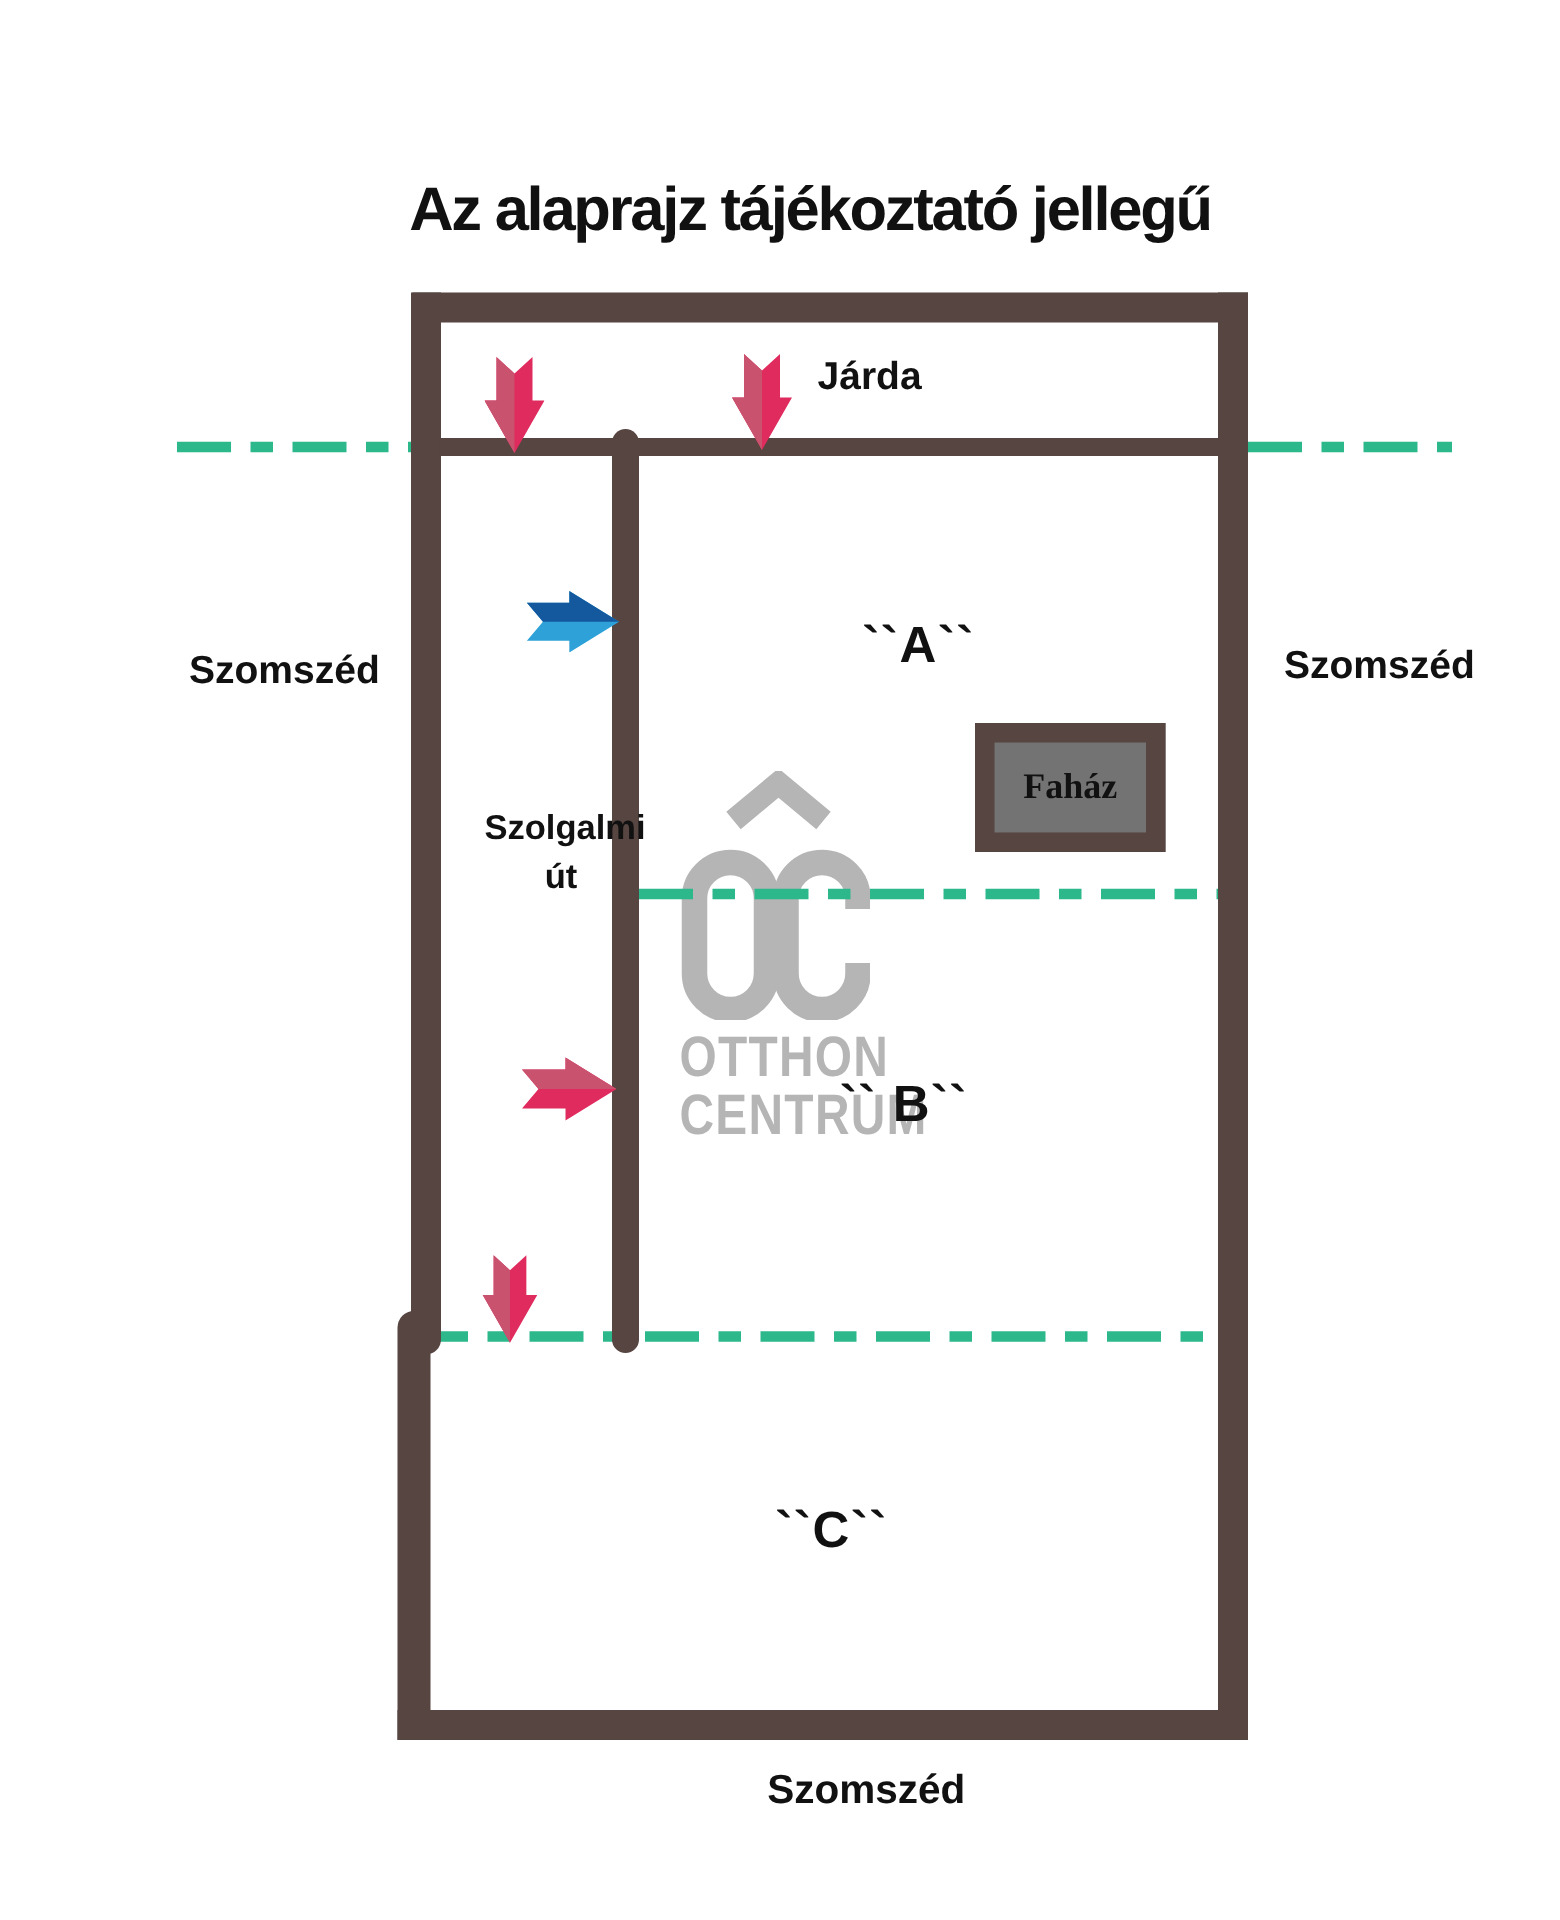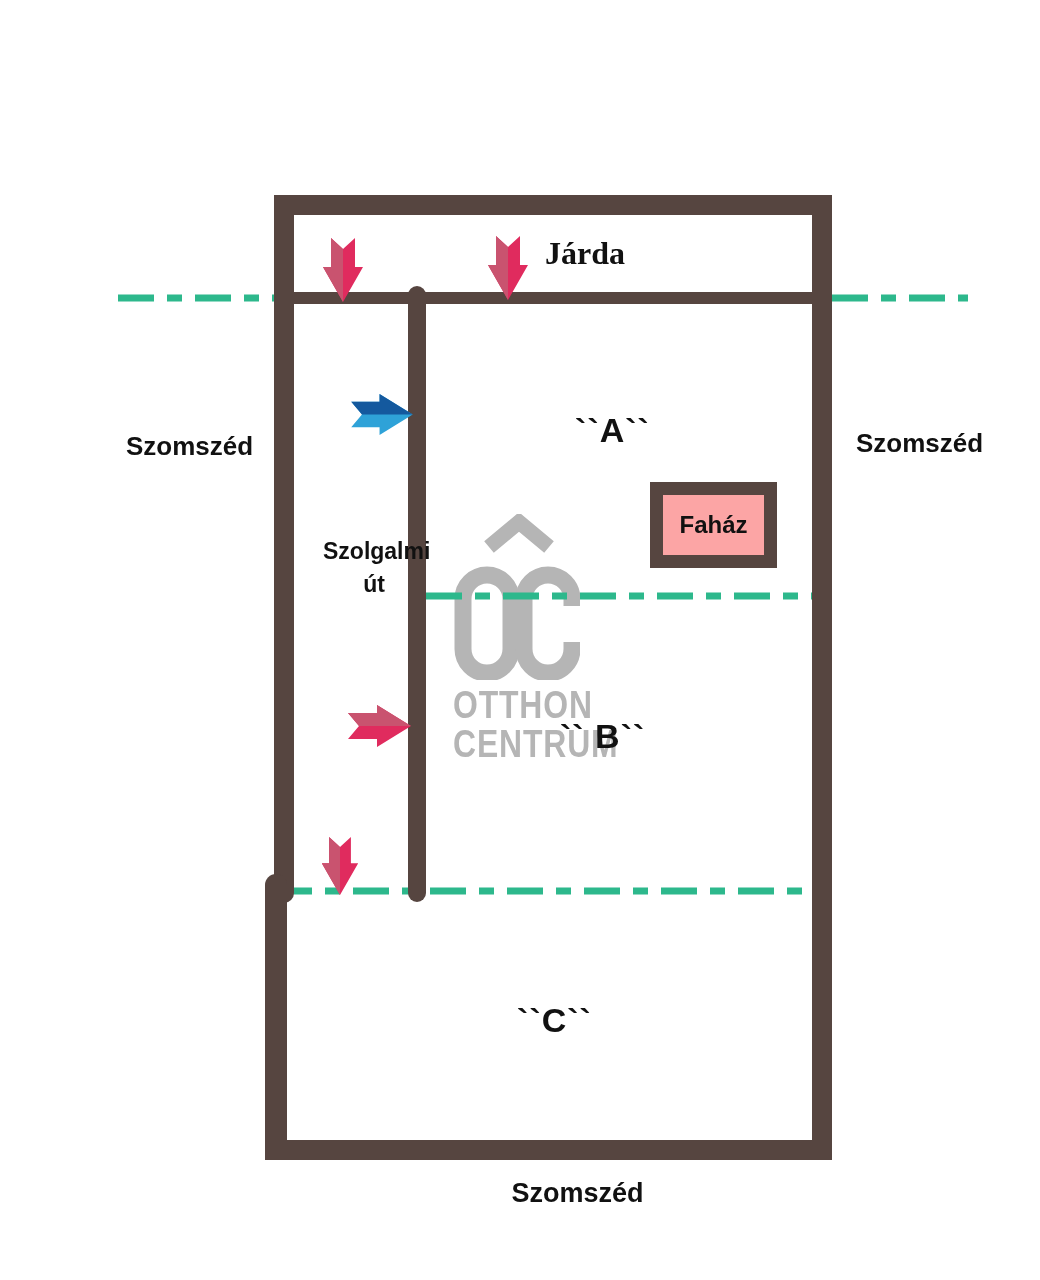--- a/index.html
+++ b/index.html
@@ -27,27 +27,27 @@
   .wall-top        {left:275px;top:195px;width:557px;height:20px;}
   .wall-right      {left:812px;top:195px;width:20px;height:965px;}
   .wall-left-upper {left:274px;top:195px;width:20px;height:708px;border-radius:0 0 10px 10px;}
   .wall-left-lower {left:265px;top:874px;width:22px;height:286px;border-radius:11px 11px 0 0;}
   .wall-bottom     {left:265px;top:1140px;width:567px;height:20px;}
   .wall-sidewalk   {left:293px;top:292px;width:519px;height:12px;}
   .wall-corridor   {left:408px;top:286px;width:18px;height:616px;border-radius:9px;}
 
   .fahaz-box{
     position:absolute;left:650px;top:482px;width:101px;height:60px;
-    border:13px solid var(--wall);background:#fca5a5;
-    display:flex;align-items:center;justify-content:center;
+    border:13px solid var(--wall);background:#737373;
+    display:flex;align-items:center;justify-content:center;font-family:Liberation Serif, serif;
   }
   .fahaz-box .lbl{font-size:24px;font-weight:700;}
 
   .lbl{font-weight:700;color:var(--text);white-space:nowrap;}
-  .lbl-jarda          {position:absolute;left:545px;top:235px;font-size:32px;font-family:Liberation Serif, serif;}
+  .lbl-jarda          {position:absolute;left:545px;top:235px;font-size:26px;}
   .lbl-szomszed-left  {position:absolute;left:126px;top:431px;font-size:26px;}
   .lbl-szomszed-right {position:absolute;left:856px;top:428px;font-size:26px;}
   .lbl-szomszed-bottom{position:absolute;left:460px;top:1178px;width:235px;text-align:center;font-size:27px;}
   .lbl-szolgalmi{
     position:absolute;left:291px;top:535px;width:102px;text-align:center;
     font-size:23px;font-weight:700;line-height:33px;margin-left:32px;
   }
   .lbl-area{position:absolute;font-size:34px;font-weight:700;letter-spacing:1px;}
   .lbl-area-a{left:530px;top:411px;width:165px;text-align:center;}
   .lbl-area-b{left:560px;top:717px;}
@@ -70,20 +70,21 @@
   }
   .wm-line1{left:453px;top:684px;}
   .wm-line2{left:453px;top:723px;}
   .sr{position:absolute;width:1px;height:1px;overflow:hidden;clip:rect(0 0 0 0);}
 </style>
 </head>
 <body>
 
 <div class="canvas">
 
+  <div class="title">Az alaprajz tájékoztató jellegű</div>
 
   <div class="watermark">
     <svg width="128" height="166" viewBox="0 0 128 166">
       <polyline class="logo-stroke" points="37,33 67,8 97,33" stroke-width="15"></polyline>
       <rect class="logo-stroke" x="11" y="61" width="48" height="98" rx="24" stroke-width="17"></rect>
       <rect class="logo-stroke" x="72" y="61" width="48" height="98" rx="24" stroke-width="17"></rect>
       <rect x="100" y="92" width="28" height="36" fill="#ffffff"></rect>
     </svg>
     <span class="sr">OC</span>
   </div>

